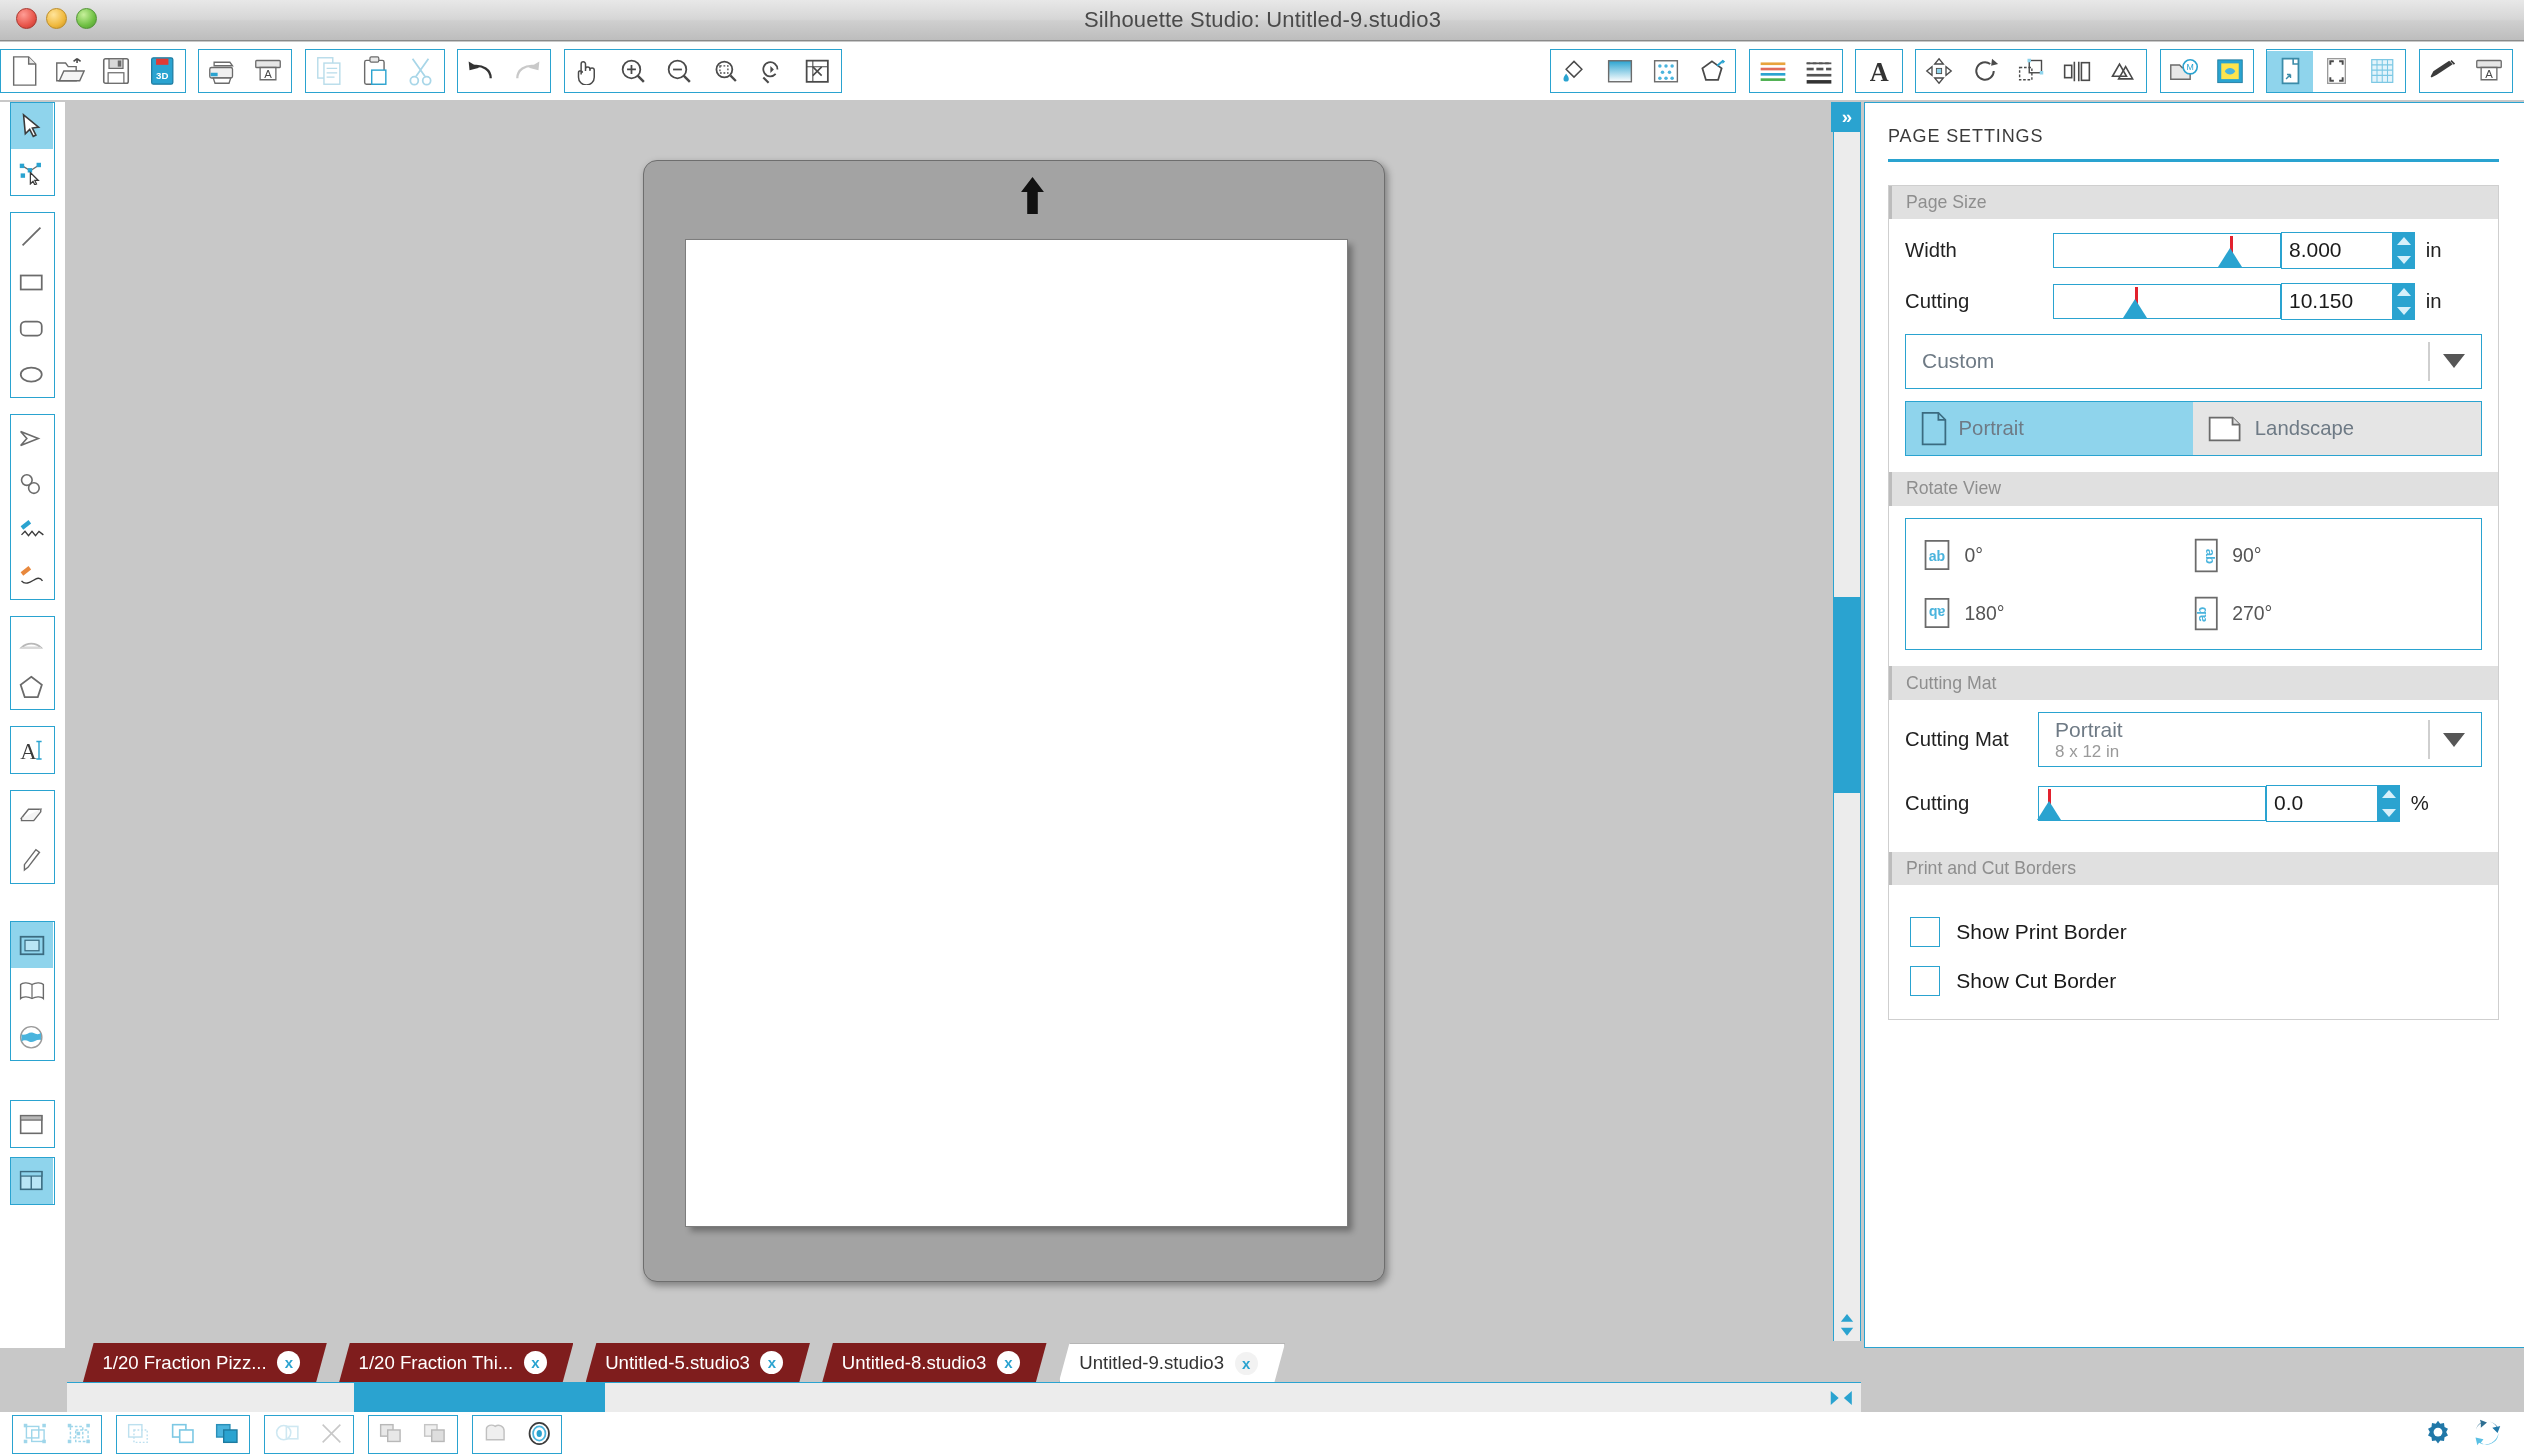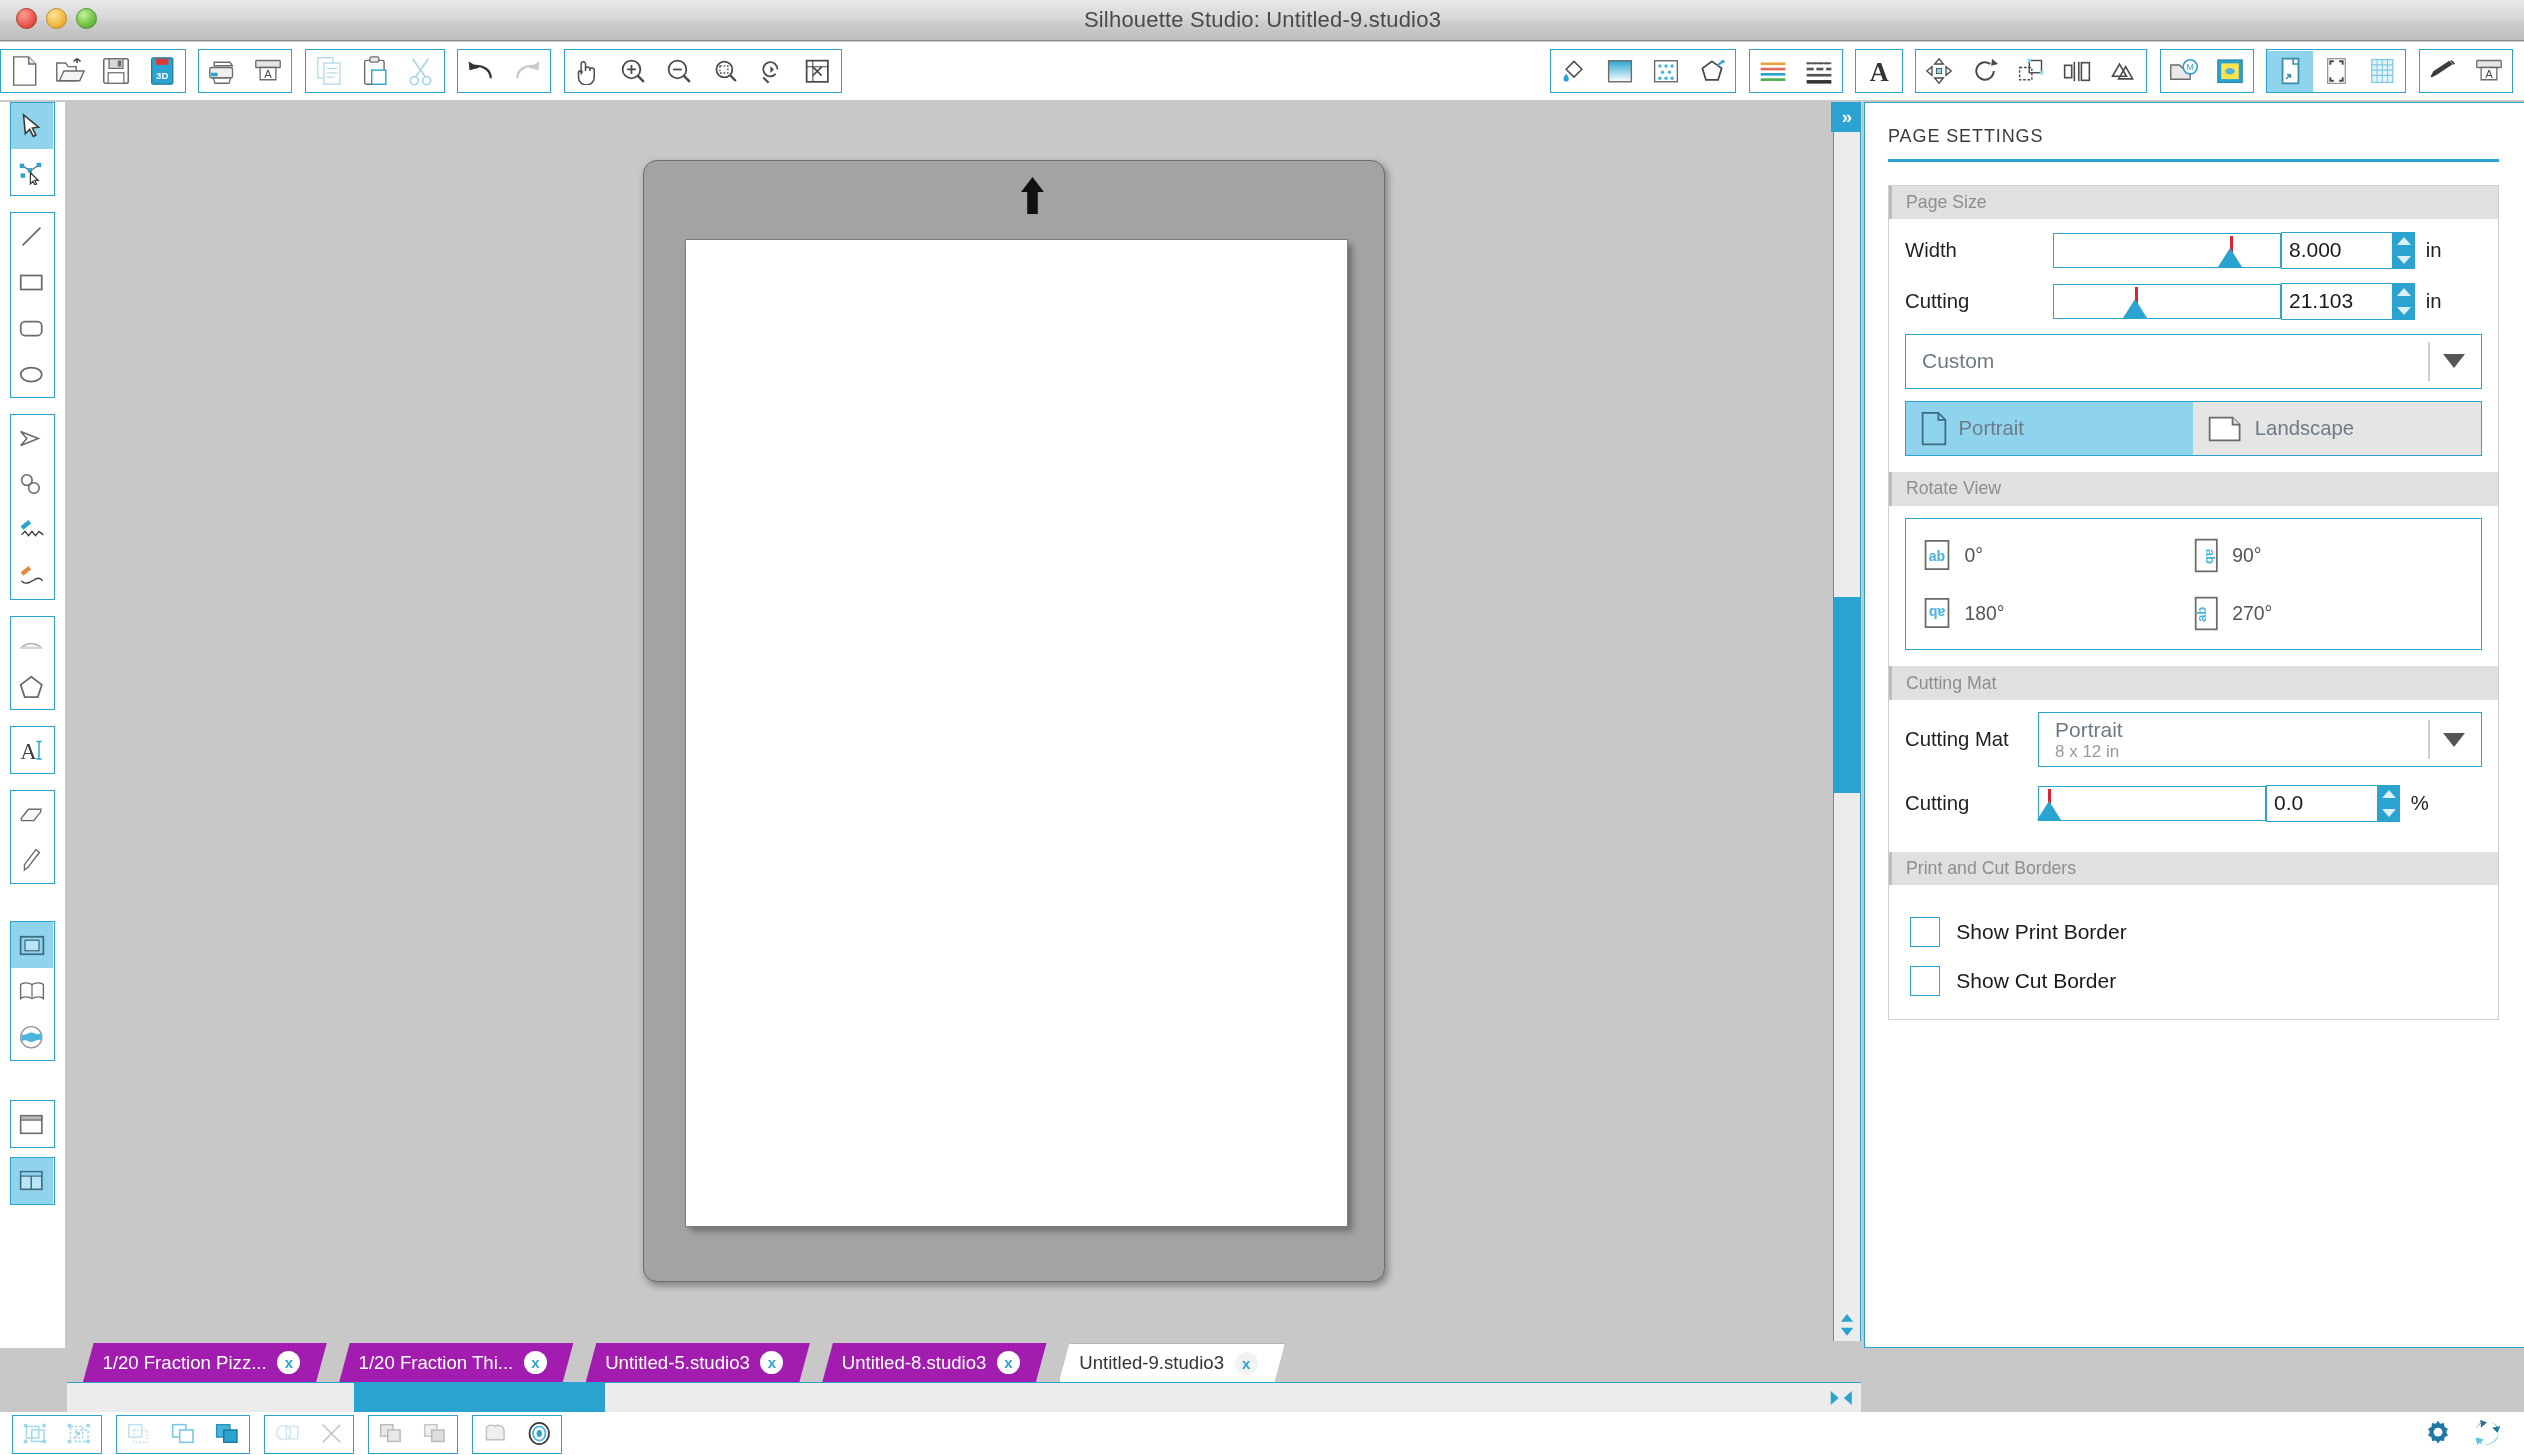--- a/index.html
+++ b/index.html
@@ -92,21 +92,21 @@
     z-index: 5; letter-spacing: -1.8px;
   }
 
   
   .tabstrip {
     position: absolute; left: 67px; bottom: 74px; right: 664px; height: 41px;
     background: #c8c8c8; display: flex; align-items: flex-end; padding-left: 16px;
   }
   .tab {
     position: relative; height: 39px; display: flex; align-items: center; gap: 10.6px;
-    padding: 0 26.5px 0 19.4px; background: #a21caf; color: #fff; font-size: 18.6px;
+    padding: 0 26.5px 0 19.4px; background: #7f1d1d; color: #fff; font-size: 18.6px;
     margin-right: 12.4px; white-space: nowrap;
     clip-path: polygon(10.6px 0, 100% 0, calc(100% - 10.6px) 100%, 0 100%);
   }
   .tab.active { background: #fff; color: #333; border: 0.9px solid #b5b5b5; border-bottom: none; }
   .tab-x {
     width: 23px; height: 23px; border-radius: 50%; background: #fff; color: #2aa3d0;
     font-size: 15px; font-weight: bold; display: flex; align-items: center; justify-content: center;
   }
   .tab.active .tab-x { background: #f2f2f2; color: #2aa3d0; }
 
@@ -759,21 +759,21 @@
             </div>
           <div class="unit">in</div>
         </div>
 
         <div class="row">
           <div class="row-label">Cutting</div>
           <div class="slider">
             <div class="tickline" style="left:36%"></div>
             <div class="knob" style="left:calc(36% - 12.4px)"></div>
           </div>
-          <div class="numbox">21.103</div>
+          <div class="numbox">10.150</div>
           <div class="spin">
               <div class="up"></div>
               <div class="dn"></div>
             </div>
           <div class="unit">in</div>
         </div>
 
         <div class="dropdown">
           <span class="dd-label">Custom</span>
           <span class="dd-arrow-wrap">

